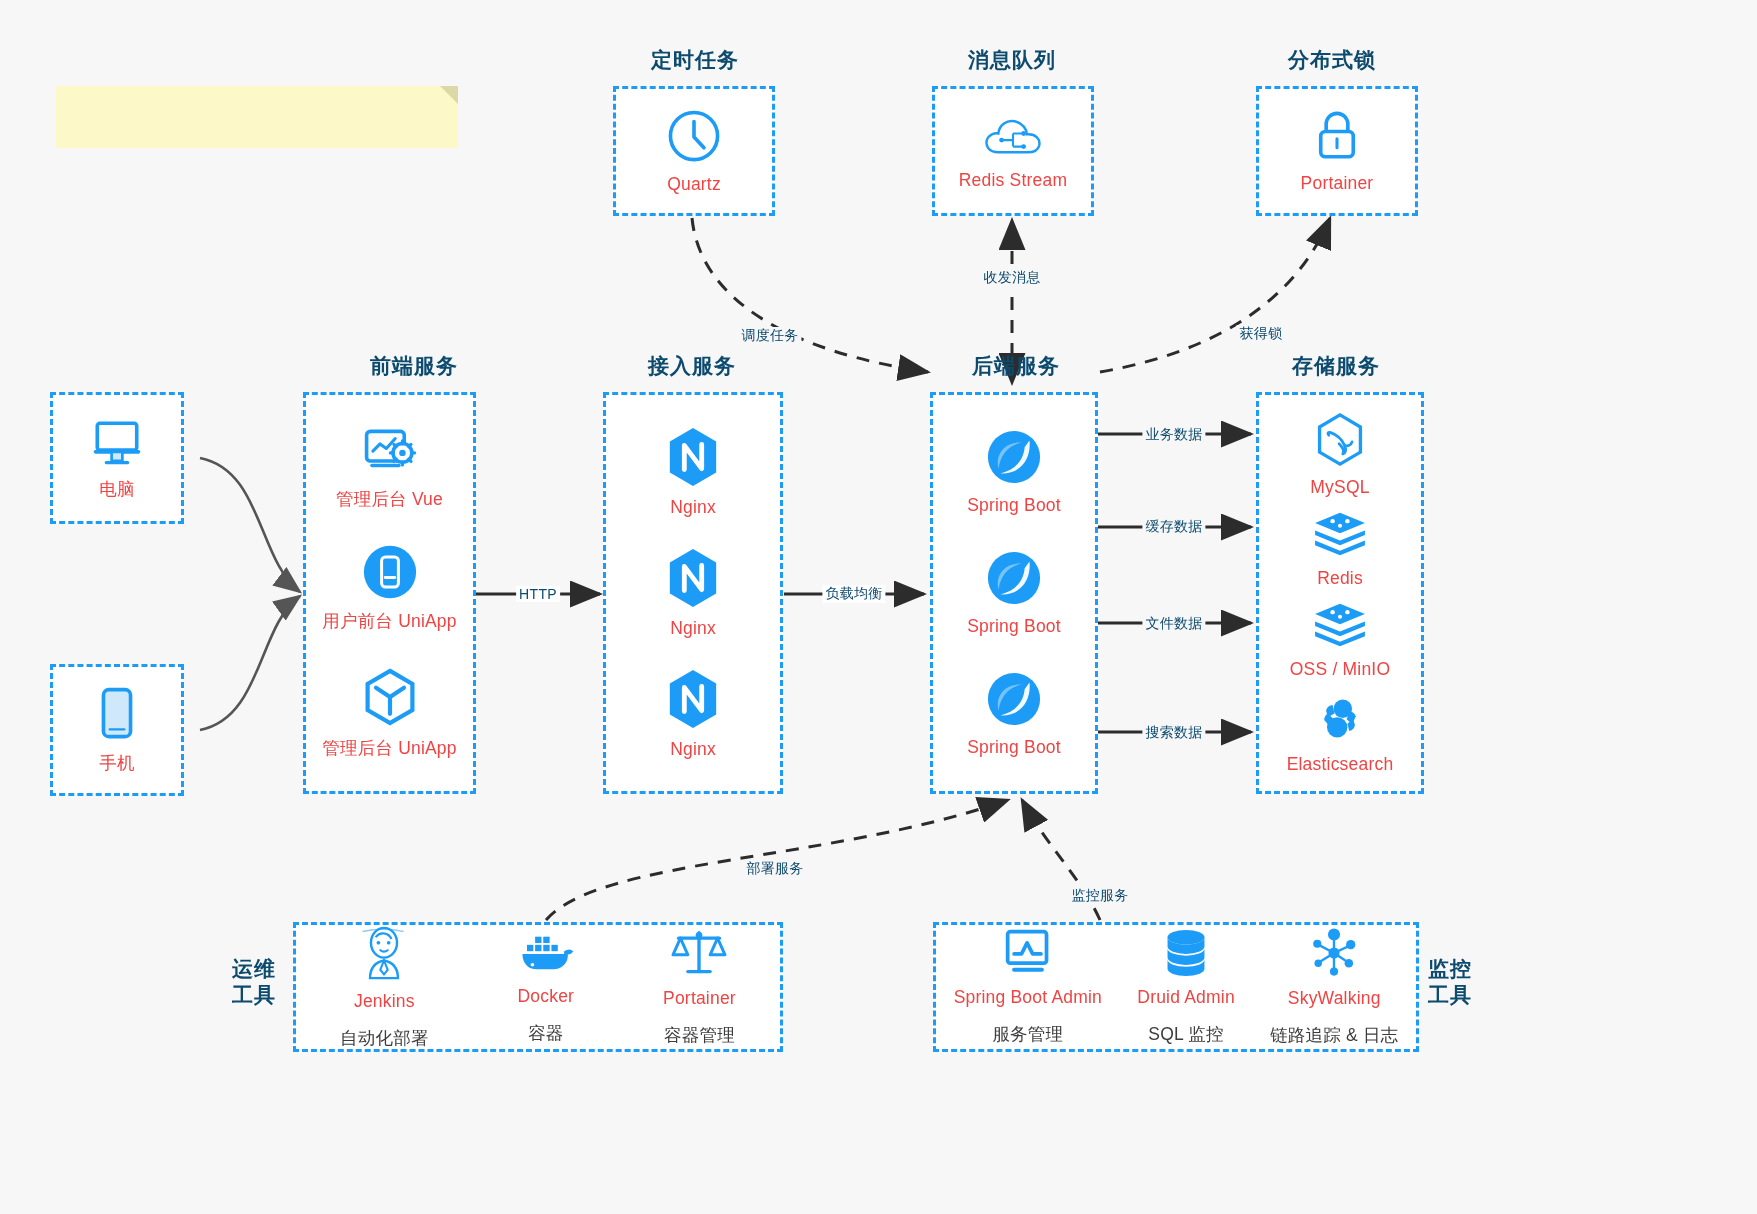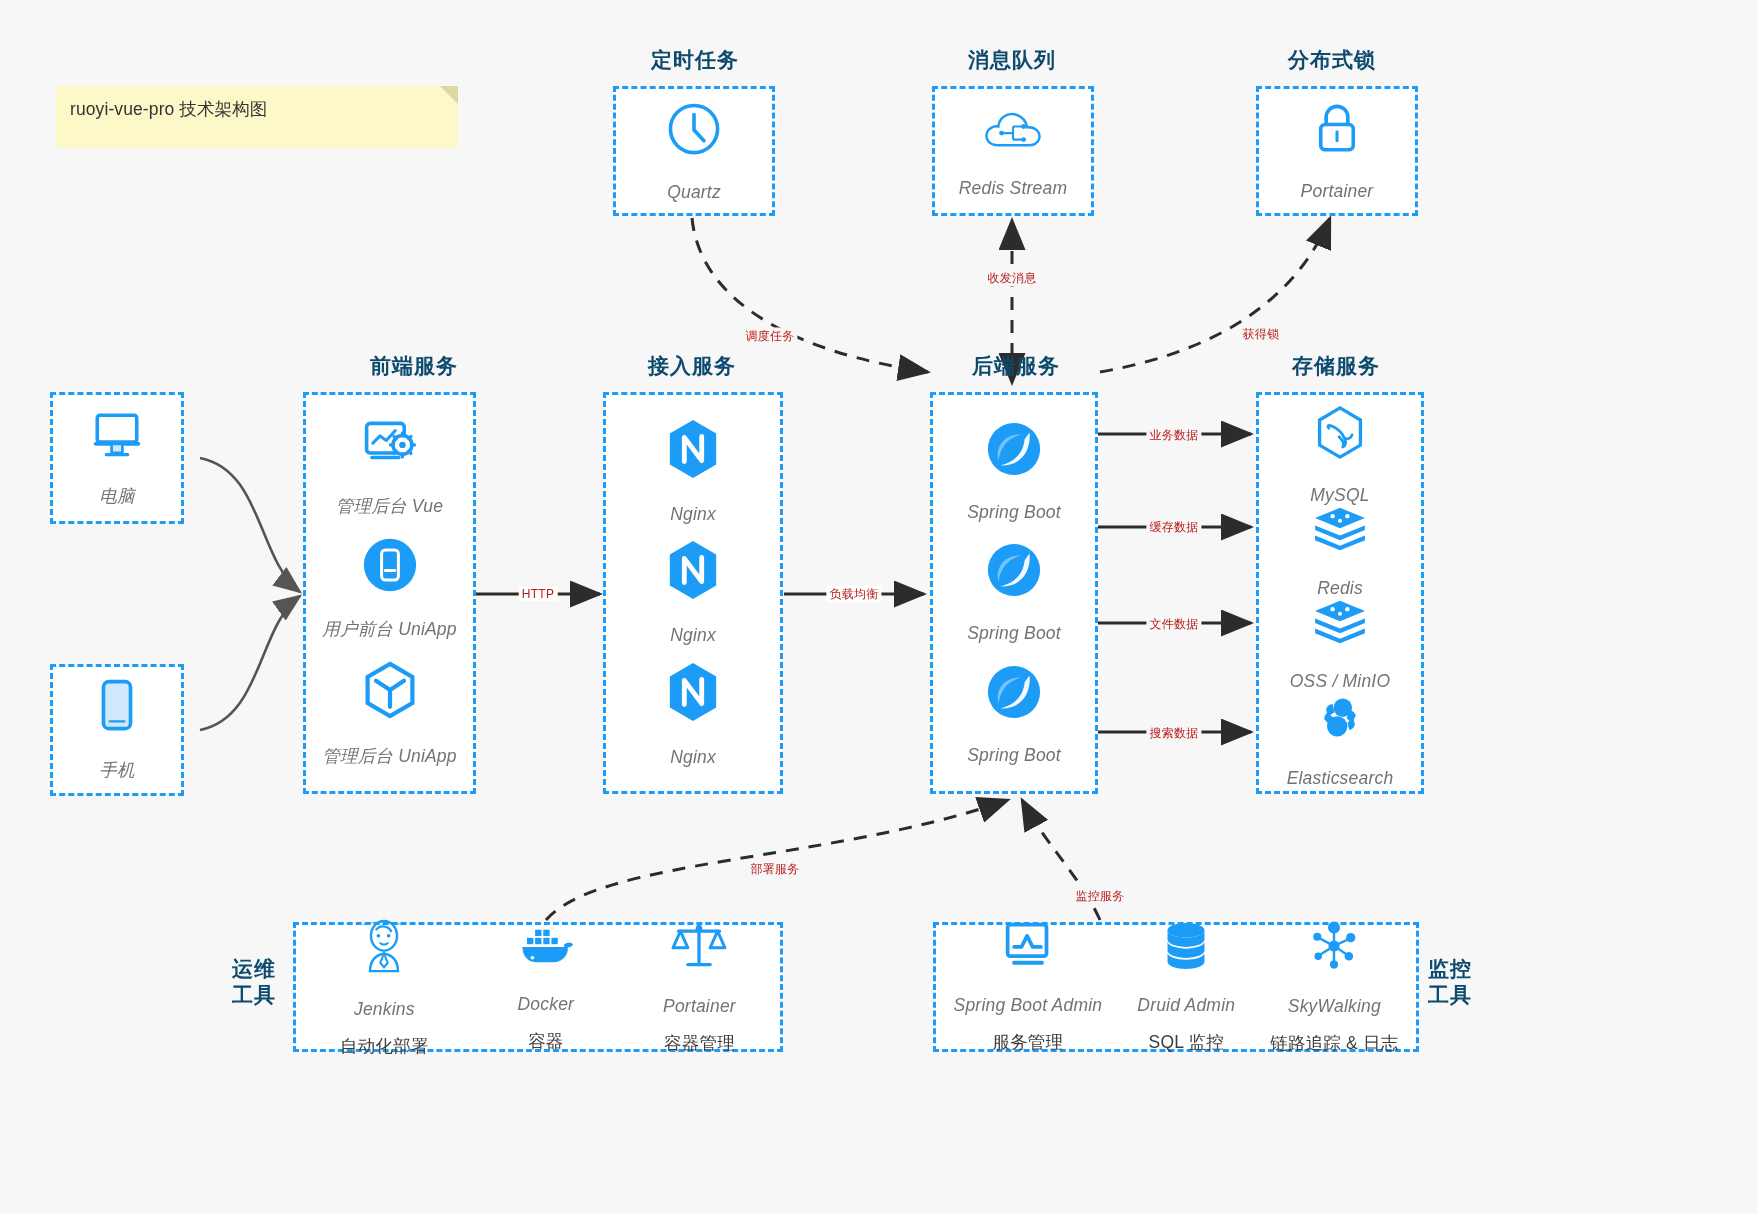--- a/index.html
+++ b/index.html
@@ -44,29 +44,29 @@
   .gbox.row{display:flex;align-items:center;justify-content:space-around;}
   .gbox.col{display:flex;flex-direction:column;align-items:center;justify-content:space-around;}
 
   
   .node{
     display:flex;flex-direction:column;align-items:center;justify-content:center;
     text-align:center;
   }
   .node .ico{display:block;line-height:0;}
   .node .cap{
-    font-size:17.5px;color:#737373;margin-top:24px;white-space:nowrap;letter-spacing:.2px;font-style:italic;
+    font-size:17.5px;color:#ef4444;margin-top:9px;white-space:nowrap;letter-spacing:.2px;
   }
   .node .cap2{
     font-size:17.5px;color:#3c3c3c;margin-top:14px;white-space:nowrap;letter-spacing:.2px;
   }
 
   
   .elabel{
-    position:absolute;font-size:12px;color:#b91c1c;
+    position:absolute;font-size:14px;color:#0c4a6e;
     background:#f7f7f7;padding:0 3px;white-space:nowrap;
     transform:translate(-50%,-50%);letter-spacing:.3px;
   }
   .elabel.onwhite{background:#ffffff;}
 </style>
 </head>
 <body>
 
 <div id="canvas">
 
@@ -101,21 +101,20 @@
     <path d="M1098,623 L1251,623" fill="none" stroke="#2c2c2c" stroke-width="3" marker-end="url(#ahd)"></path>
     <path d="M1098,732 L1251,732" fill="none" stroke="#2c2c2c" stroke-width="3" marker-end="url(#ahd)"></path>
 
     <path d="M546,920 C600,858 830,862 1008,800" fill="none" stroke="#2c2c2c" stroke-width="3" stroke-dasharray="13,10" marker-end="url(#ahd)"></path>
 
     <path d="M1100,920 C1080,876 1048,848 1022,800" fill="none" stroke="#2c2c2c" stroke-width="3" stroke-dasharray="13,10" marker-end="url(#ahd)"></path>
   </svg>
 
   <div class="note">
     <div class="fold"></div>
-    <div>ruoyi-vue-pro 技术架构图</div>
   </div>
 
   <div class="glabel" style="left:651px;top:46px;">定时任务</div>
   <div class="gbox col" style="left:613px;top:86px;width:162px;height:130px;">
     <div class="node">
       <span class="ico">
         <svg width="58" height="58" viewBox="0 0 64 64">
           <circle cx="32" cy="32" r="26" fill="none" stroke="#1c9cf6" stroke-width="4"></circle>
           <path d="M32 16 L32 33 L43 45" fill="none" stroke="#1c9cf6" stroke-width="4" stroke-linecap="round" stroke-linejoin="round"></path>
         </svg>

